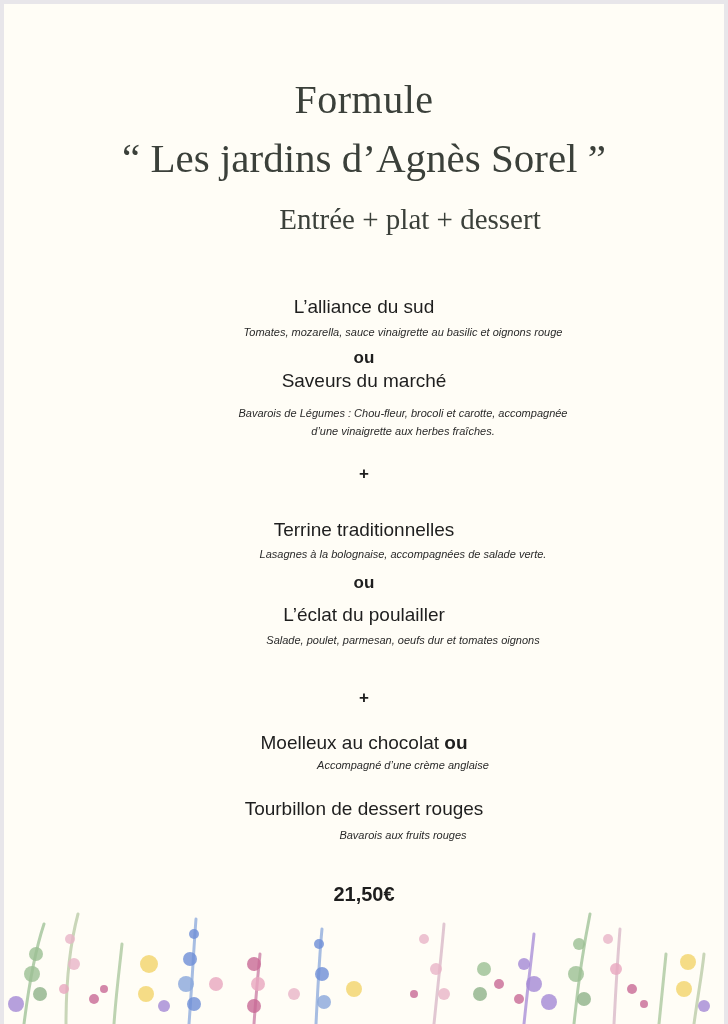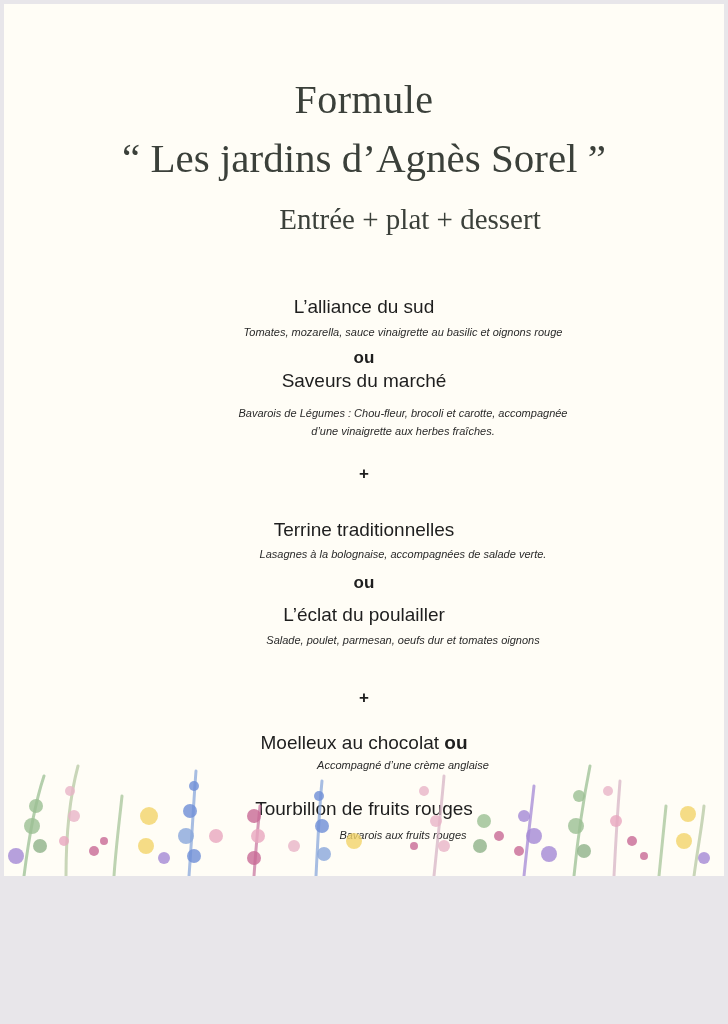--- a/index.html
+++ b/index.html
@@ -2,21 +2,21 @@
 <html><head>
   <meta charset="utf-8">
   <style>
     html, body { margin: 0; padding: 0; }
     body {
       width: 728px; height: 1024px; overflow: hidden;
       background: #e8e6ea;
       position: relative;
     }
     .page {
-      position: absolute; left: 4px; top: 4px; width: 720px; height: 872px;
+      position: absolute; left: 4px; top: 4px; width: 720px; height: 1020px;
       background: #fffdf6;
       overflow: hidden;
     }
     .sans { font-family: Liberation Sans, sans-serif; color: #1e1e1e; }
     .c { position: absolute; left: 0; width: 720px; text-align: center; white-space: nowrap; }
     .t1 { top: 72px; font-size: 40px; font-family: "Liberation Serif", serif; color:#3b403a; letter-spacing: 0.5px; }
     .t2 { top: 130px; font-size: 41px; font-family: "Liberation Serif", serif; color:#3b403a; }
     .t3 { top: 199px; font-size: 29px; font-family: "Liberation Serif", serif; color:#3b403a;padding-left:46px; }
     .dish { font-size: 19px; }
     .desc { font-size: 11px; font-style: italic; color: #2a2a2a; padding-left: 39px; }
@@ -48,21 +48,21 @@
   <div class="c sans dish" style="top:600px">L’éclat du poulailler</div>
   <div class="c sans desc" style="top:630px">Salade, poulet, parmesan, oeufs dur et tomates oignons</div>
 
   <div class="c sans plus" style="top:684px">+</div>
 
   <div class="c sans dish" style="top:728px">
     <span>Moelleux au chocolat</span>
     <b>ou</b>
   </div>
   <div class="c sans desc" style="top:755px">Accompagné d’une crème anglaise</div>
-  <div class="c sans dish" style="top:794px">Tourbillon de fruits rouges</div>
+  <div class="c sans dish" style="top:794px">Tourbillon de dessert rouges</div>
   <div class="c sans desc" style="top:825px">Bavarois aux fruits rouges</div>
 
   <div class="c sans price" style="top:879px">21,50€</div>
 
   <svg class="flowers" viewBox="0 0 720 130" preserveAspectRatio="none">
     <g opacity="0.75" stroke-linecap="round">
       <path d="M20 130 C25 90 30 60 40 30" stroke="#9cc094" stroke-width="3" fill="none"></path>
       <path d="M62 130 C62 90 66 50 74 20" stroke="#b7c9a4" stroke-width="3" fill="none"></path>
       <path d="M110 130 C112 100 116 70 118 50" stroke="#a7c59a" stroke-width="3" fill="none"></path>
       <path d="M185 130 C188 90 190 50 192 25" stroke="#8aa8dc" stroke-width="3" fill="none"></path>

